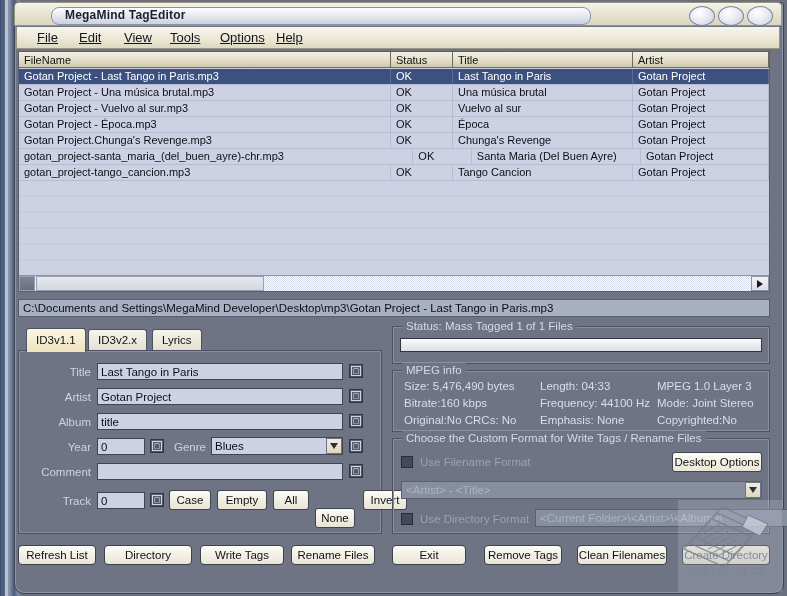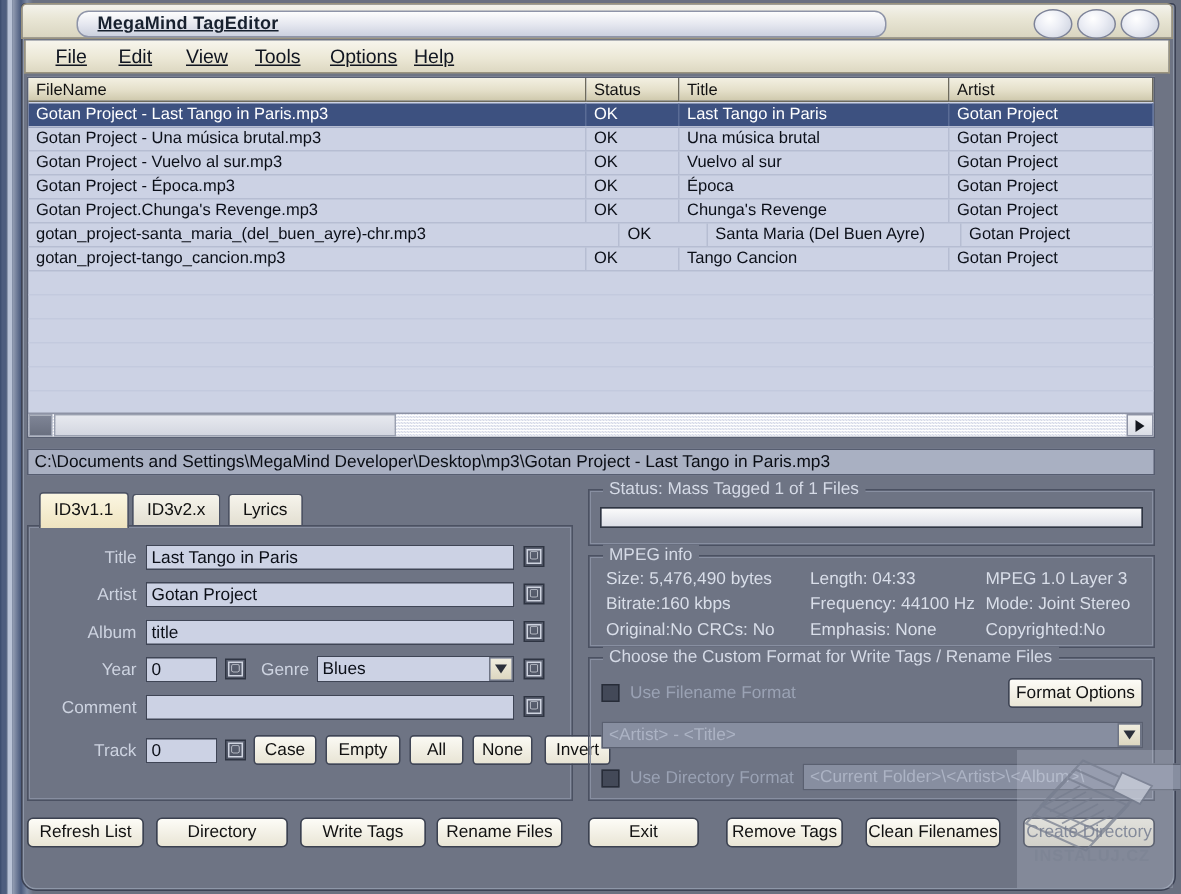--- a/index.html
+++ b/index.html
@@ -35,21 +35,21 @@
     border-radius:4px 4px 0 0;
     box-sizing:border-box;
   }
   .title-pill{
     position:absolute;left:36px;top:4px;width:538px;height:16px;
     border:1px solid #8e94a8;border-radius:8px;
     background:linear-gradient(180deg,#fdfdfd 0%,#e6e8f0 50%,#ccd1de 100%);
   }
   .title-text{
     position:absolute;left:50px;top:5px;height:28px;line-height:15px;
-    font-size:12px;font-weight:bold;color:#17202e;letter-spacing:.2px;text-decoration:underline;
+    font-size:12px;font-weight:bold;color:#17202e;letter-spacing:.2px;
   }
   .tbtns{position:absolute;right:6px;top:3px;width:86px;height:18px;}
   .tbtn{
     position:absolute;top:0;width:24px;height:18px;border:1px solid #7d8398;
     border-radius:50%;
     background:radial-gradient(circle at 40% 30%,#ffffff 0%,#eceef5 40%,#c9cfdd 100%);
   }
   .tbtn.b1{left:0;}
   .tbtn.b2{left:29px;}
   .tbtn.b3{left:58px;}
@@ -374,21 +374,21 @@
 
     <div class="flabel" style="left:6px;top:142px;width:66px">Track</div>
     <input class="finput" style="left: 78px; top: 141px; width: 48px;" value="0">
     <div class="xbtn" style="left:131px;top:142px">
         <span>▢</span>
       </div>
 
     <div class="smallbtn" style="left:150px;top:139px;width:42px">Case</div>
     <div class="smallbtn" style="left:198px;top:139px;width:50px">Empty</div>
     <div class="smallbtn" style="left:254px;top:139px;width:36px">All</div>
-    <div class="smallbtn" style="left:296px;top:139px;width:40px">None</div>
+    <div class="smallbtn" style="left:296px;top:157px;width:40px">None</div>
     <div class="smallbtn" style="left:344px;top:139px;width:44px">Invert</div>
   </div>
 
   <div class="gbox" style="left:392px;top:326px;width:378px;height:38px"></div>
   <div class="gtitle" style="left:402px;top:319px">Status: Mass Tagged 1 of 1 Files</div>
   <div class="progress" style="left:400px;top:338px;width:362px"></div>
 
   <div class="gbox" style="left:392px;top:370px;width:378px;height:62px"></div>
   <div class="gtitle" style="left:402px;top:363px">MPEG info</div>
   <div class="info" style="left:404px;top:379px">Size: 5,476,490 bytes</div>
@@ -399,21 +399,21 @@
   <div class="info" style="left:540px;top:413px">Emphasis: None</div>
   <div class="info" style="left:657px;top:379px">MPEG 1.0 Layer 3</div>
   <div class="info" style="left:657px;top:396px">Mode: Joint Stereo</div>
   <div class="info" style="left:657px;top:413px">Copyrighted:No</div>
 
   <div class="gbox" style="left:392px;top:438px;width:378px;height:96px"></div>
   <div class="gtitle" style="left:402px;top:431px">Choose the Custom Format for Write Tags / Rename Files</div>
 
   <div class="chk" style="left:401px;top:456px"></div>
   <div class="chklabel" style="left:420px;top:455px">Use Filename Format</div>
-  <div class="fmtbtn" style="left:672px;top:452px;width:90px">Format Options</div>
+  <div class="fmtbtn" style="left:672px;top:452px;width:90px">Desktop Options</div>
 
   <div class="dimcombo" style="left:401px;top:481px;width:361px">
     <span>&lt;Artist&gt; - &lt;Title&gt;</span>
     <div class="cbtn">
         <div class="arrow-d"></div>
       </div>
   </div>
 
   <div class="chk" style="left:401px;top:513px"></div>
   <div class="chklabel" style="left:420px;top:512px">Use Directory Format</div>

